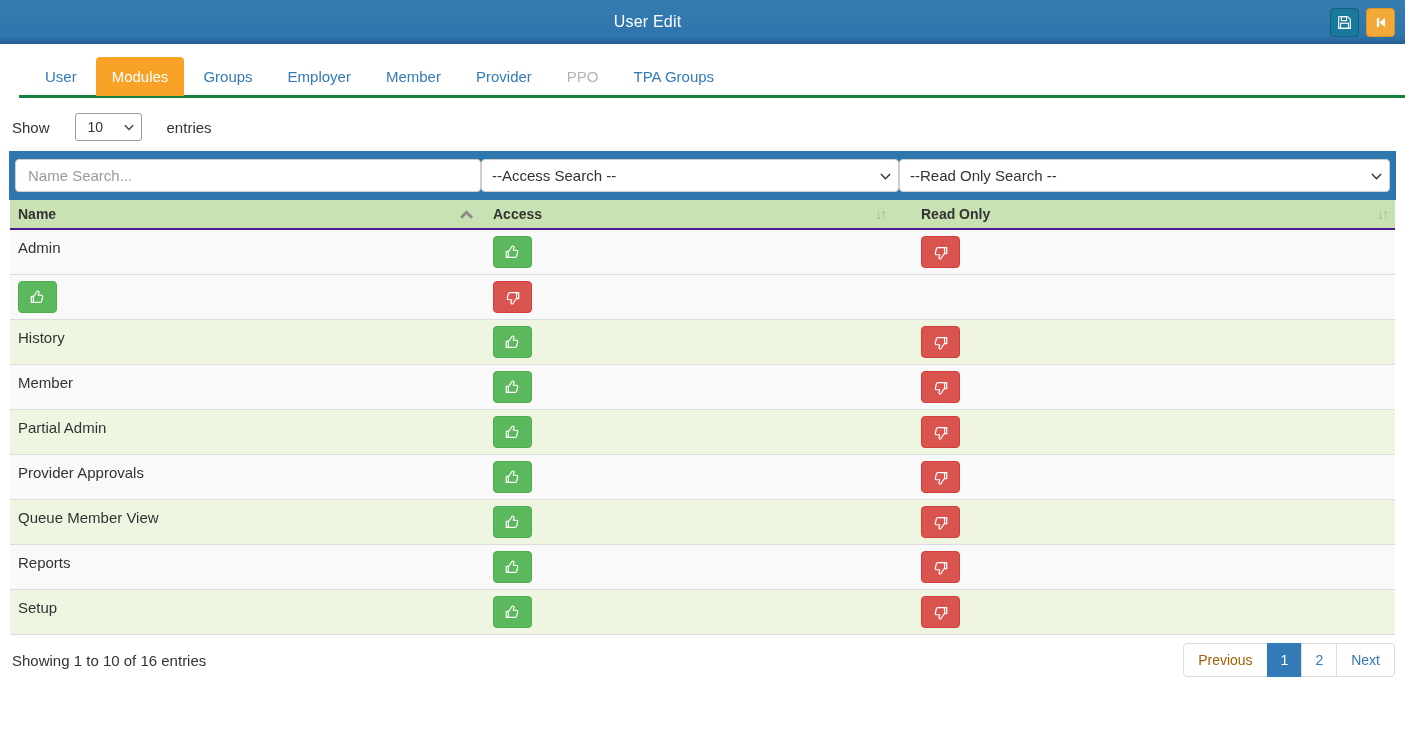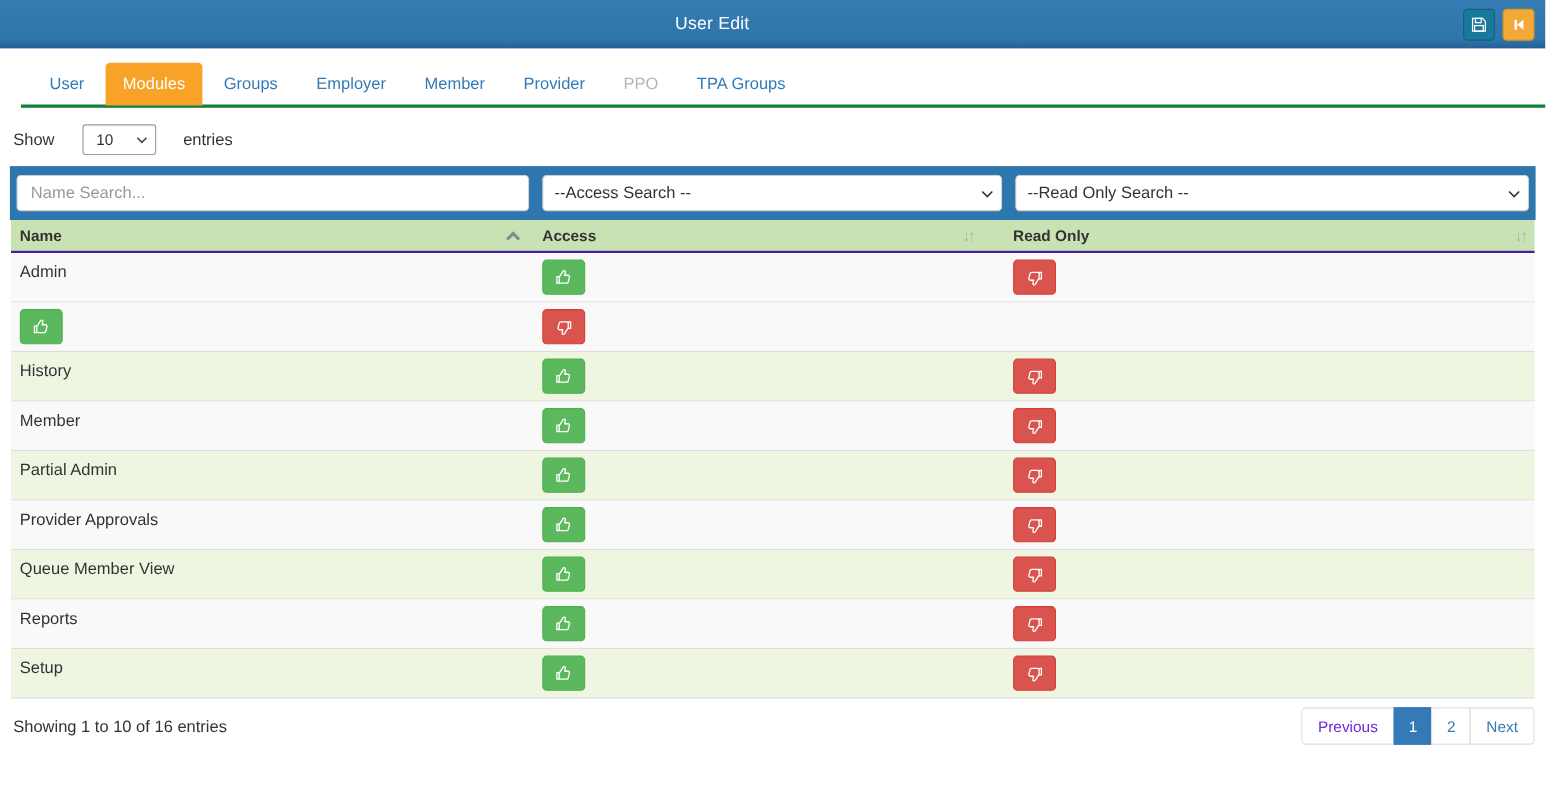--- a/index.html
+++ b/index.html
@@ -101,21 +101,20 @@
     width: 67px; height: 28px;
     padding: 2px 20px 2px 12px;
   }
 
   
   .filter-strip {
     margin: 0 9px;
     background: #2e76ae;
     padding: 8px 6px;
     display: flex;
-    gap: 12px;
     align-items: center;
   }
   .filter-strip input[type="text"] {
     width: 466px; height: 33px;
     border: 1px solid #cfcfcf;
     border-radius: 4px;
     padding: 0 12px;
     font-family: "Liberation Sans", sans-serif;
     font-size: 15px;
     color: #333;
@@ -201,21 +200,21 @@
     border: 1px solid #ddd;
     background: #fff;
     color: #337ab7;
     font-size: 14px;
     padding: 8px 13px;
     margin-left: -1px;
     cursor: pointer;
     min-width: 34px;
     text-align: center;
   }
-  .page-btn.prev { border-radius: 4px 0 0 4px; color: #6d28d9; padding: 8px 14px; }
+  .page-btn.prev { border-radius: 4px 0 0 4px; color: #a16207; padding: 8px 14px; }
   .page-btn.next { border-radius: 0 4px 4px 0; padding: 8px 14px; }
   .page-btn.active { background: #337ab7; border-color: #337ab7; color: #fff; }
 </style>
 </head>
 <body>
 
 <div class="topbar">
   <div class="topbar-title">User Edit</div>
   <div class="topbar-actions">
     <div class="icon-btn save">

